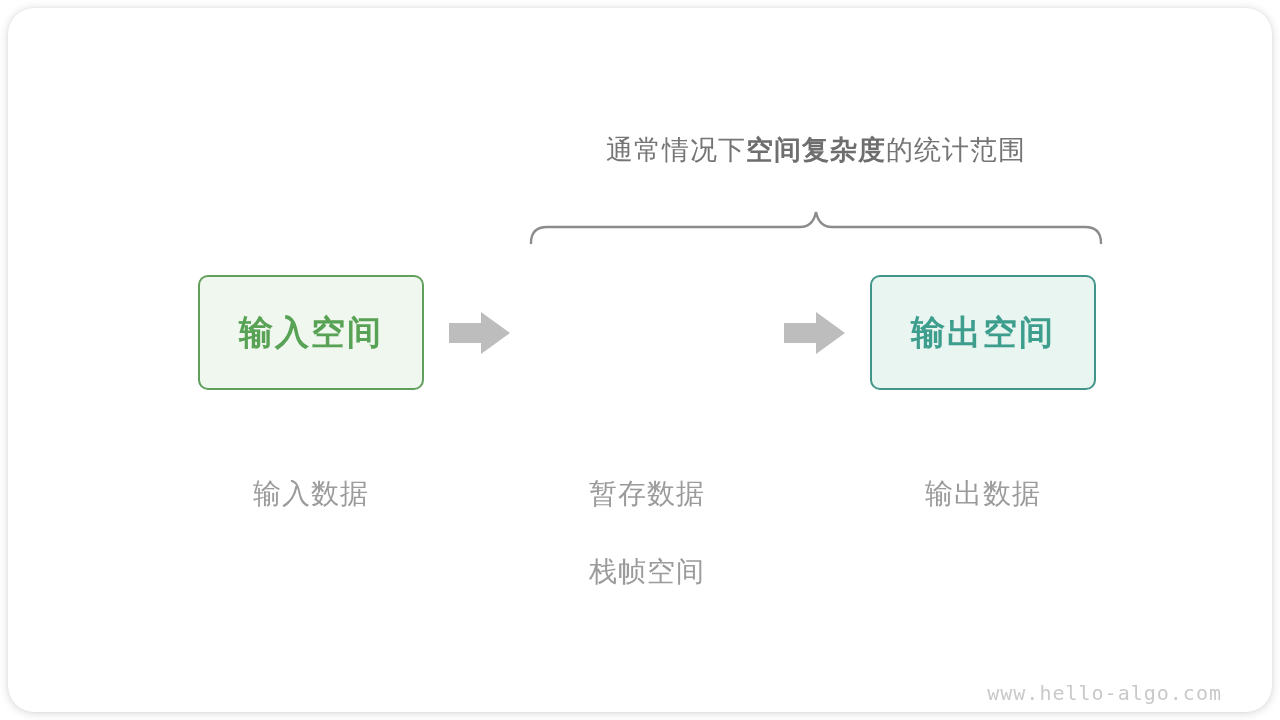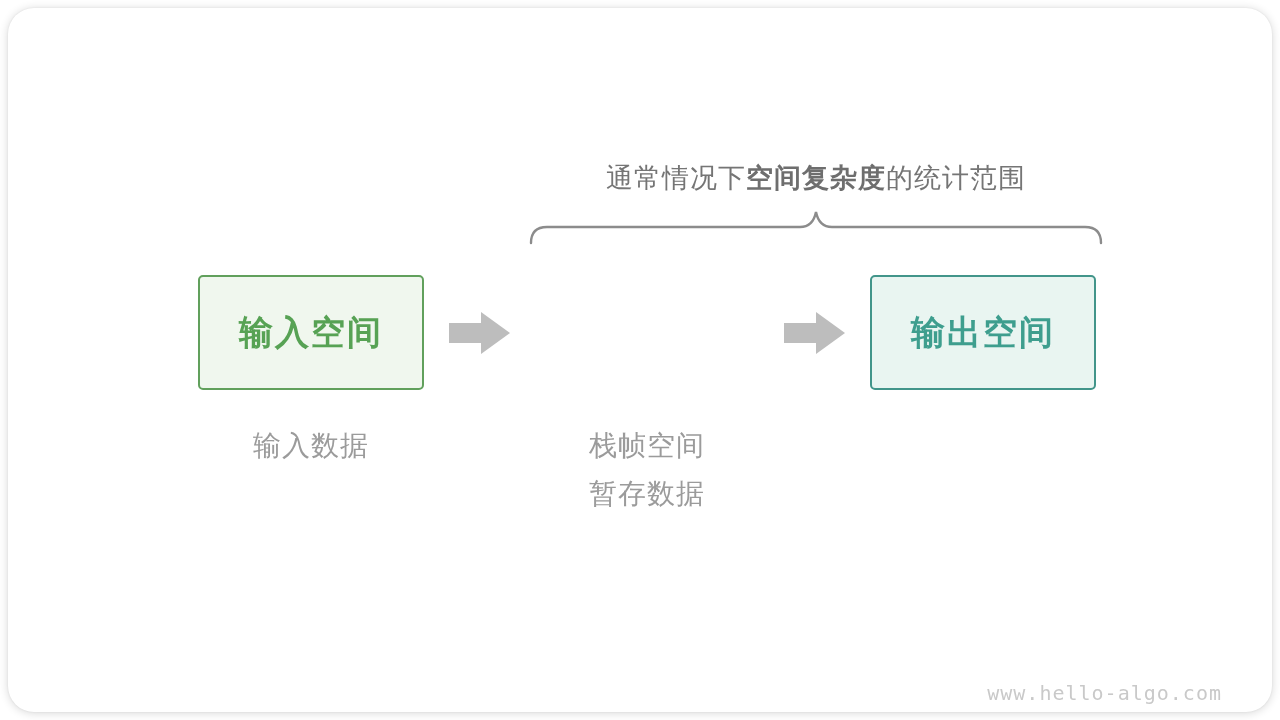--- a/index.html
+++ b/index.html
@@ -16,37 +16,37 @@
   .card {
     position: absolute;
     left: 8px; top: 8px;
     width: 1264px; height: 704px;
     background: #ffffff;
     border-radius: 26px;
     box-shadow: 0 1px 10px rgba(0,0,0,0.16), 0 0 2px rgba(0,0,0,0.08);
   }
   .title {
     position: absolute;
-    left: 523px; top: 152px; width: 570px;
+    left: 523px; top: 124px; width: 570px;
     text-align: center;
     font-size: 27px;
     color: #757575;
     letter-spacing: 1px;
     white-space: nowrap;
   }
   .title .b { font-weight: 700; color: #6e6e6e; }
   .brace {
     position: absolute;
     left: 521px; top: 200px;
   }
   .box {
     position: absolute;
     top: 267px;
     height: 115px;
-    border-radius: 5px;
+    border-radius: 10px;
     display: flex;
     align-items: center;
     justify-content: center;
     font-size: 34px;
     font-weight: 700;
     letter-spacing: 2px;
   }
   .box-input  { left: 190px; width: 226px; border: 2.5px solid #61a05c; background: #f0f7ee; color: #57a254; }
   .box-buffer { left: 525px; width: 228px; border: 2.5px solid #1d88d0; background: #e9f3fb; color: #1789d6; }
   .box-output { left: 862px; width: 226px; border: 2.5px solid #42958a; background: #e9f5f1; color: #3e9e8e; }
@@ -54,21 +54,21 @@
   .arrow-1 { left: 441px; }
   .arrow-2 { left: 776px; }
   .sublabels {
     position: absolute;
     top: 423px;
     text-align: center;
     font-size: 28px;
     color: #9b9b9b;
     letter-spacing: 1px;
   }
-  .sublabels p { line-height: 30px; margin-bottom: 18px; }
+  .sublabels p { line-height: 30px; margin-bottom: 18px; margin-top: 48px; }
   .sub-1 { left: 190px; width: 226px; }
   .sub-2 { left: 525px; width: 228px; }
   .sub-3 { left: 862px; width: 226px; }
   .watermark {
     position: absolute;
     top: 673px; right: 50px;
     font-family: "DejaVu Sans Mono", monospace;
     font-size: 20px;
     color: #c9c9c9;
     letter-spacing: 1px;
@@ -103,21 +103,24 @@
 
     <div class="box box-output">
       <span>输出空间</span>
     </div>
 
     <div class="sublabels sub-1">
       <p>输入数据</p>
     </div>
 
     <div class="sublabels sub-2">
+      <p>暂存数据</p>
       <p>栈帧空间</p>
-      <p>暂存数据</p>
     </div>
 
+    <div class="sublabels sub-3">
+      <p>输出数据</p>
+    </div>
 
     <div class="watermark">www.hello-algo.com</div>
 
   </div>
 </div>
 
 </body></html>

